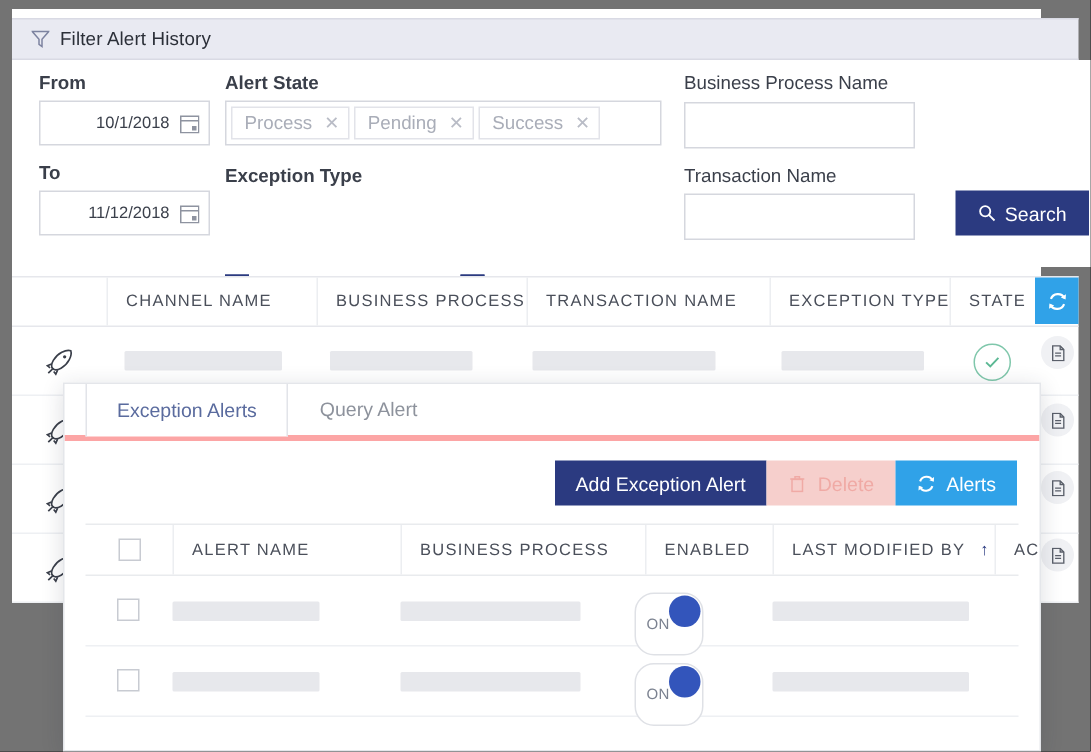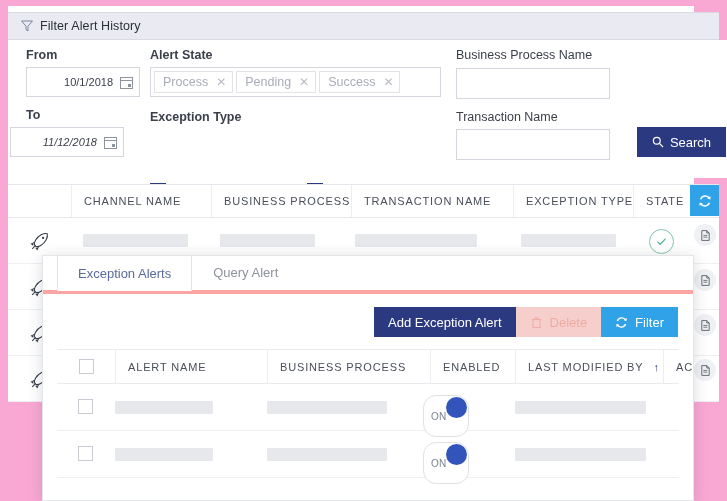--- a/index.html
+++ b/index.html
@@ -13,21 +13,21 @@
     overflow: hidden;
     font-family: "Liberation Sans", sans-serif;
     -webkit-font-smoothing: antialiased;
   }
 
   
   #app {
     position: relative;
     width: 727px;
     height: 501px;
-    background: #f9a8d4;
+    background: #737373;
   }
 
   
   .app-surface {
     position: absolute;
     left: 8px;
     top: 6px;
     width: 686px;
     height: 382px;
     background: #ffffff;
@@ -91,21 +91,21 @@
     padding-right: 6px;
   }
   .date-input .dval {
     font-size: 11px;
     color: #3a3f4a;
     margin-right: 7px;
   }
   .cal-ico { width: 13px; height: 13px; display: block; }
 
   #dateFrom { left: 18px; top: 27px; }
-  #dateTo   { left: 2px; top: 87px; font-style: italic; }
+  #dateTo   { left: 18px; top: 87px; }
   .lbl-to   { position: absolute; left: 18px; top: 68px; }
   .lbl-from2{ position: absolute; left: 18px; top: 8px; }
 
   
   .lbl-alert-state { position: absolute; left: 142px; top: 8px; }
   .chips-box {
     position: absolute;
     left: 142px;
     top: 27px;
     width: 291px;
@@ -631,21 +631,21 @@
         </svg>
         <span>Delete</span>
       </button>
       <button class="obtn obtn-ref">
         <svg viewBox="0 0 13 13">
           <path d="M10.8 4.3A4.6 4.6 0 0 0 2.4 4.9" fill="none" stroke="#fff" stroke-width="1.4"></path>
           <path d="M2.2 8.7a4.6 4.6 0 0 0 8.4-0.6" fill="none" stroke="#fff" stroke-width="1.4"></path>
           <polygon points="11.7,2 11.5,5.2 8.6,4.1" fill="#fff"></polygon>
           <polygon points="1.3,11 1.5,7.8 4.4,8.9" fill="#fff"></polygon>
         </svg>
-        <span>Filter</span>
+        <span>Alerts</span>
       </button>
     </div>
 
     <div class="o-table">
       <div class="o-head">
         <div class="o-th nb" style="left:0px;width:58px;justify-content:center;padding-left:0;">
           <span class="o-chk"></span>
         </div>
         <div class="o-th" style="left:58px;width:152px;">ALERT NAME</div>
         <div class="o-th" style="left:210px;width:156px;">BUSINESS PROCESS</div>

